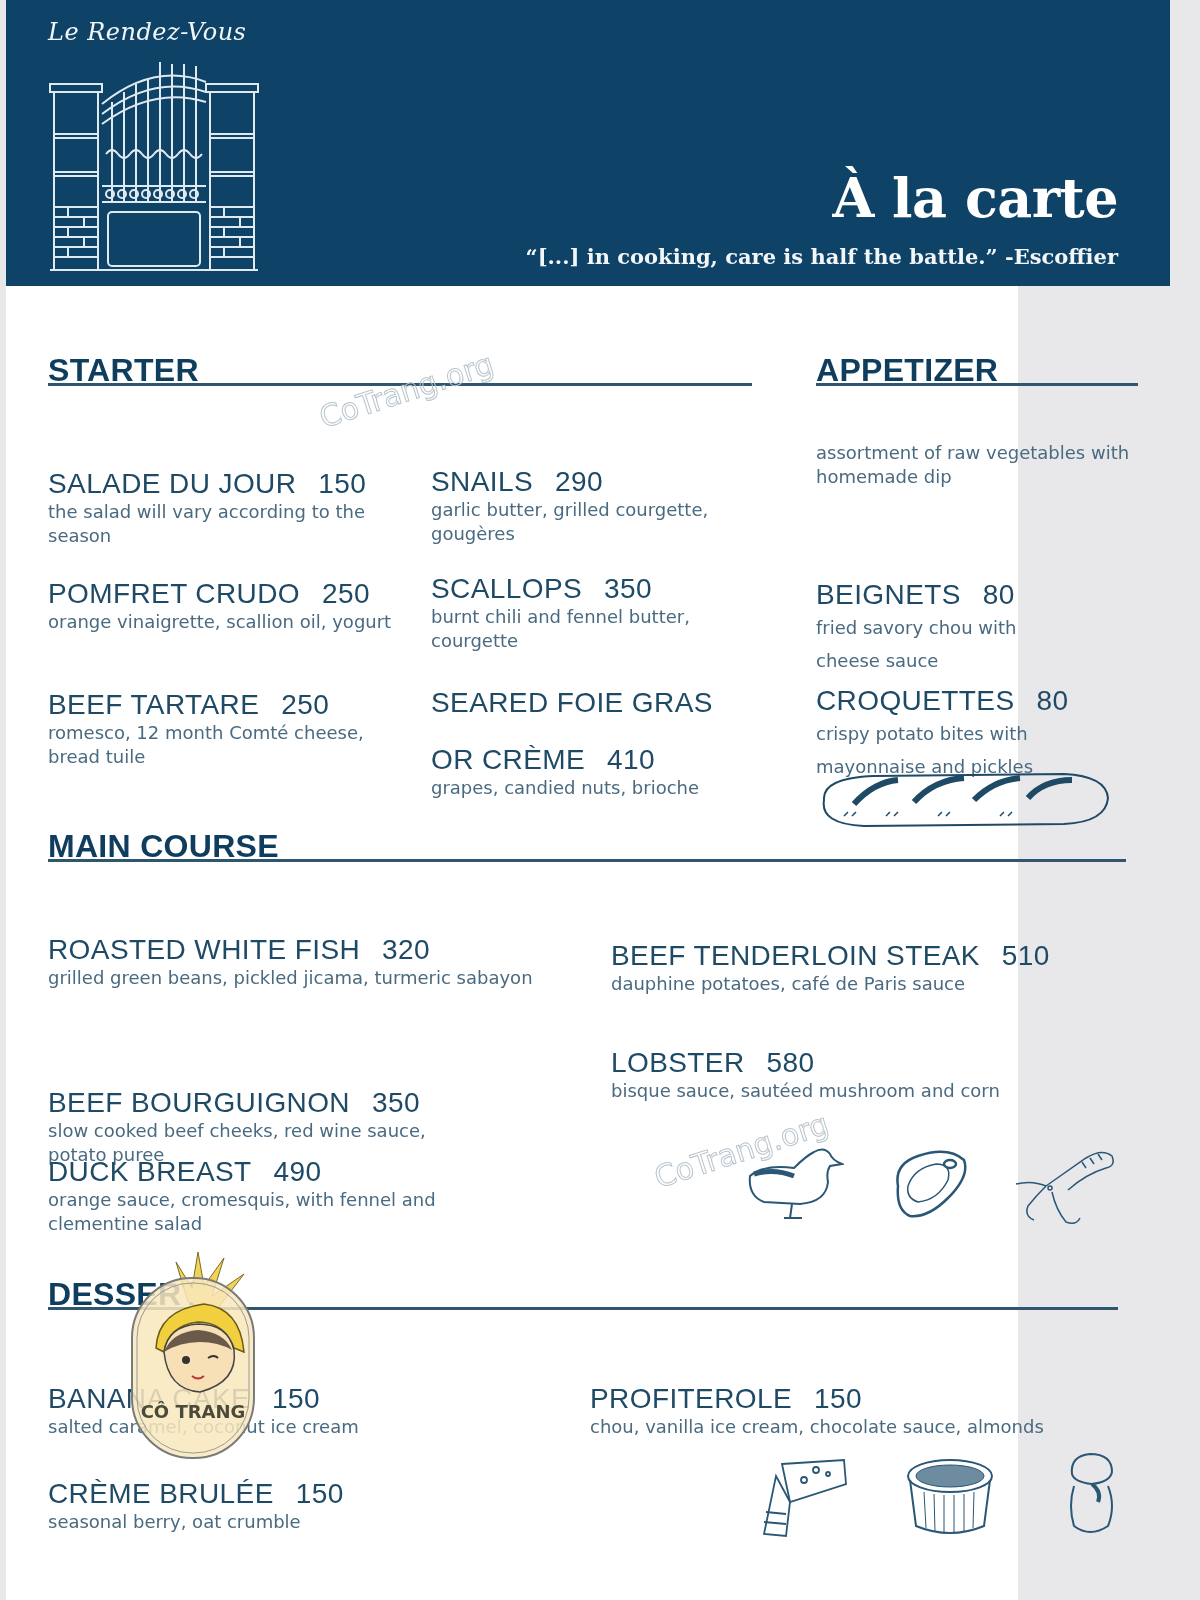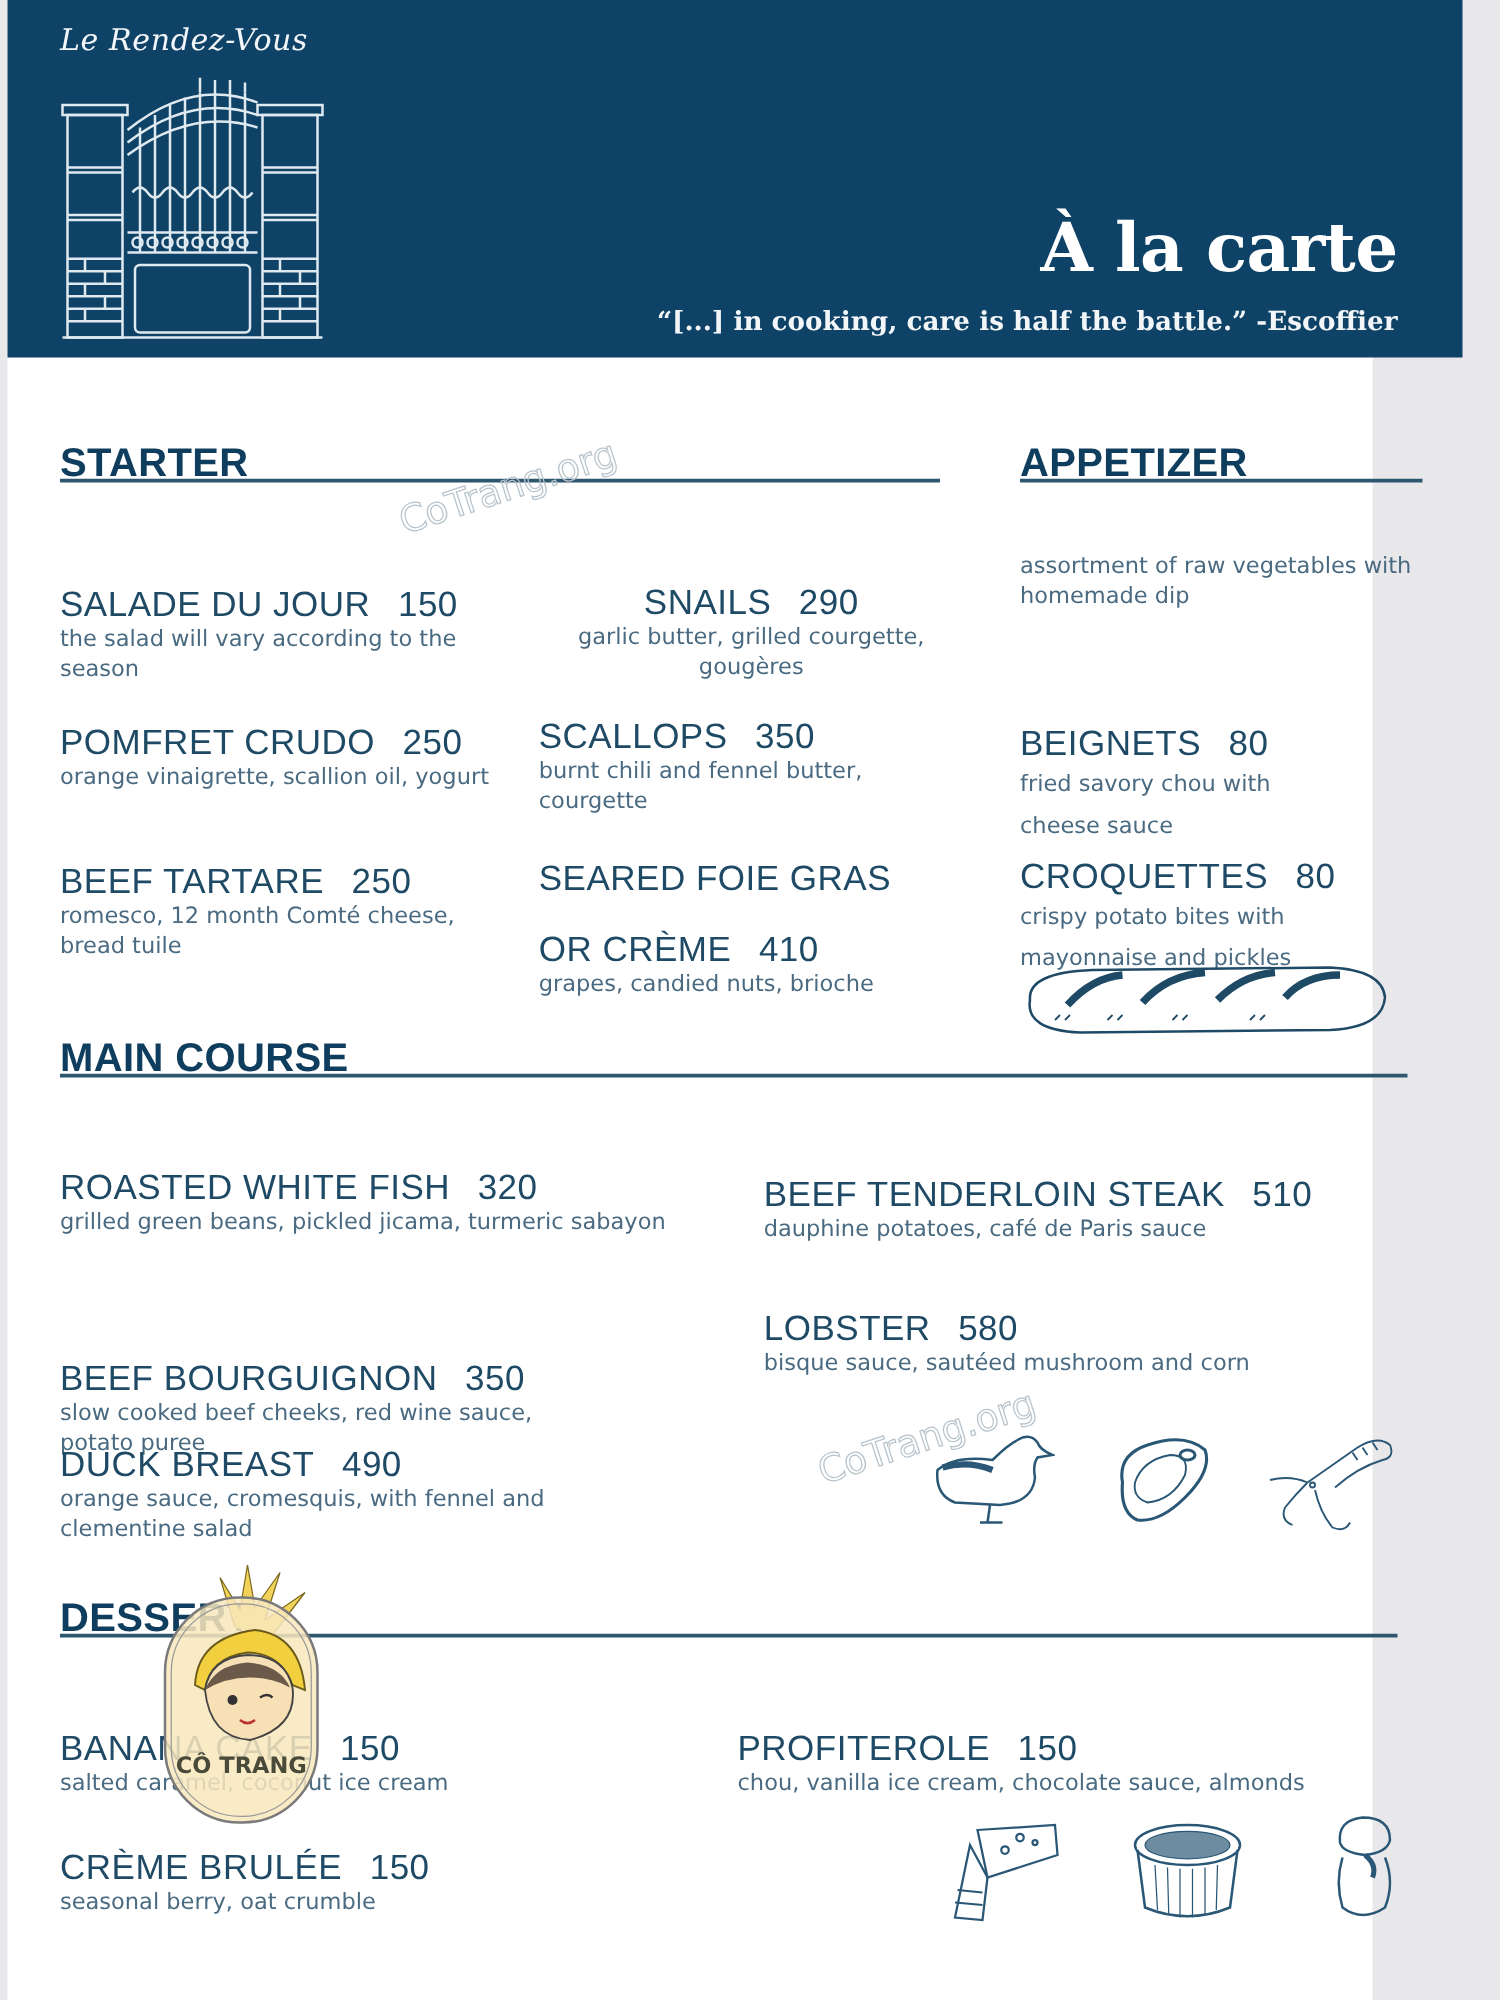--- a/index.html
+++ b/index.html
@@ -1,18 +1,18 @@
 <!DOCTYPE html>
 <html><head>
 <meta charset="utf-8">
 <style>
   * { box-sizing: border-box; margin: 0; padding: 0; }
   html, body { width: 1200px; height: 1600px; background: #e8e8ea; overflow: hidden; }
   body { position: relative; font-family: "DejaVu Sans", sans-serif; color: #1c4a66; }
-  .page { position: absolute; left: 6px; top: 0; width: 1092px; height: 1600px; background: #ffffff; }
+  .page { position: absolute; left: 6px; top: 0; width: 1012px; height: 1600px; background: #ffffff; }
   .header { position: absolute; left: 0; top: 0; width: 1164px; height: 286px; background: #0e4266; }
   .brand { position: absolute; left: 42px; top: 18px; color: #f2f6f9; font-family: "DejaVu Serif", serif; font-style: italic; font-size: 24px; letter-spacing: 0.5px; }
   .gate { position: absolute; left: 42px; top: 62px; width: 212px; height: 212px; }
   .title { position: absolute; right: 52px; top: 166px; color: #ffffff; font-family: "DejaVu Serif", serif; font-weight: bold; font-size: 54px; letter-spacing: -0.5px; margin-left: 36px; }
   .quote { position: absolute; right: 52px; top: 244px; color: #f3f6f9; font-family: "DejaVu Serif", serif; font-weight: bold; font-size: 21px; }
 
   .sec-title { position: absolute; font-family: Liberation Sans, sans-serif; font-weight: bold; font-size: 32px; color: #0f3d5e; letter-spacing: 0.3px; }
   .rule { position: absolute; height: 3px; background: #2f566f; }
 
   .item { position: absolute; }
@@ -108,21 +108,21 @@
   </div>
   <div class="item" style="left:42px; top:553px; width:360px;">
     <div class="item-name"><span>POMFRET CRUDO</span><span class="price">250</span></div>
     <div class="item-desc">orange vinaigrette, scallion oil, yogurt</div>
   </div>
   <div class="item" style="left:42px; top:664px; width:320px;">
     <div class="item-name"><span>BEEF TARTARE</span><span class="price">250</span></div>
     <div class="item-desc">romesco, 12 month Comté cheese, bread tuile</div>
   </div>
 
-  <div class="item" style="left:425px; top:441px; width:340px;text-align:center;">
+  <div class="item" style="left:425px; top:441px; width:340px;">
     <div class="item-name"><span>SNAILS</span><span class="price">290</span></div>
     <div class="item-desc">garlic butter, grilled courgette, gougères</div>
   </div>
   <div class="item" style="left:425px; top:548px; width:340px;">
     <div class="item-name"><span>SCALLOPS</span><span class="price">350</span></div>
     <div class="item-desc">burnt chili and fennel butter, courgette</div>
   </div>
   <div class="item" style="left:425px; top:662px; width:340px;">
     <div class="item-name">SEARED FOIE GRAS</div>
     <div class="item-name"><span>OR CRÈME</span><span class="price">410</span></div>

